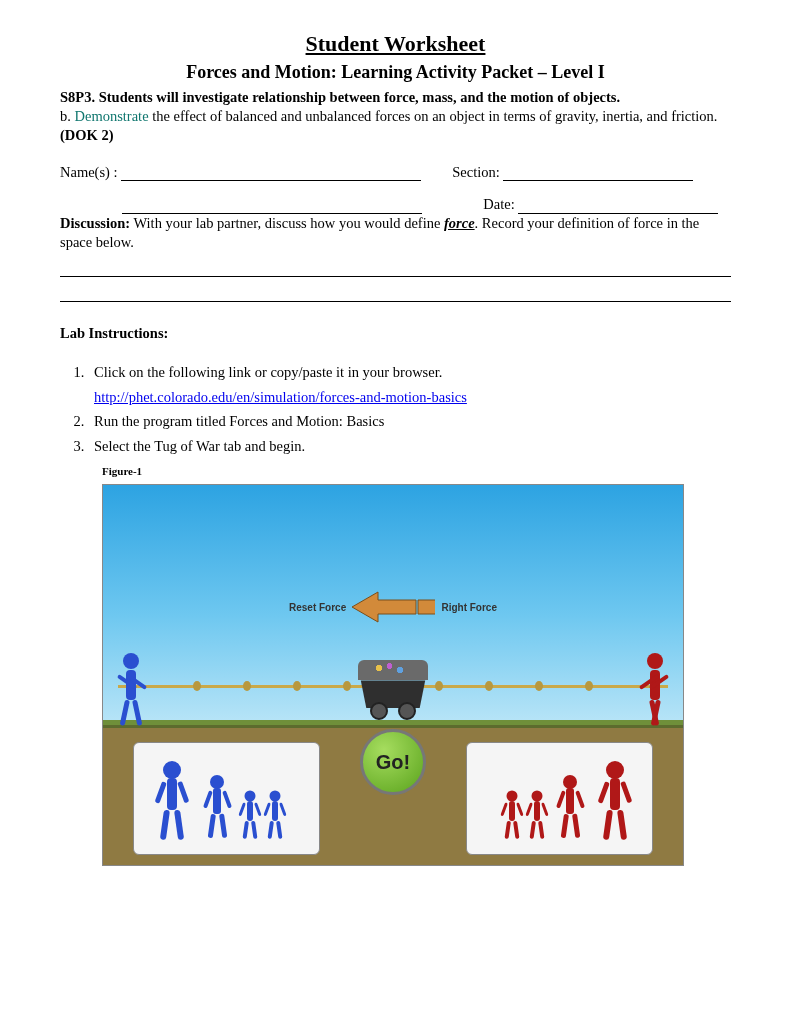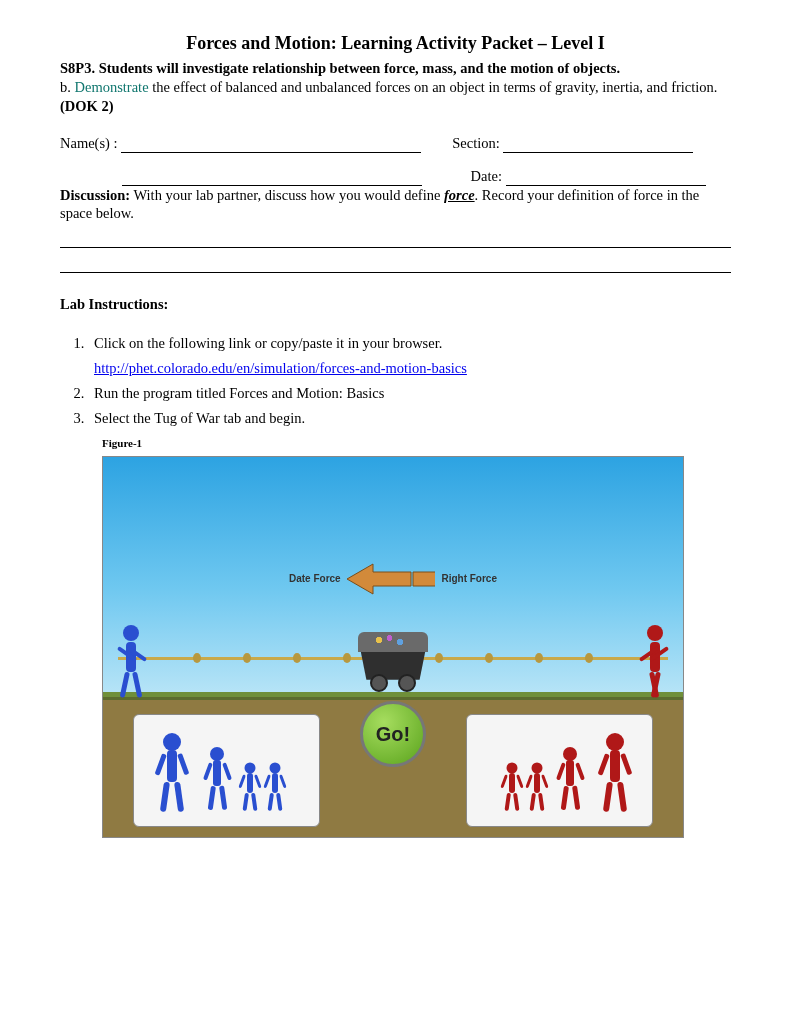--- a/index.html
+++ b/index.html
@@ -256,41 +256,42 @@
   .puller.blue { left: 20px; }
   .puller.blue .head,.puller.blue .torso,.puller.blue .arm,.puller.blue .leg { background:#2a4fd0; }
   .puller.red { right: 20px; }
   .puller.red .head,.puller.red .torso,.puller.red .arm,.puller.red .leg { background:#b01818; }
 </style>
 </head>
 <body>
 
 <div class="page">
 
+  <h1 class="title">Student Worksheet</h1>
   <h2 class="subtitle">Forces and Motion:  Learning Activity Packet – Level I</h2>
   <p class="standard">
     <span class="bold">S8P3. Students will investigate relationship between force, mass, and the motion of objects.</span><br>
     <span>b. </span><span class="red">Demonstrate</span><span> the effect of balanced and unbalanced forces on an object in terms of gravity, inertia, and friction. </span><span class="bold">(DOK 2)</span>
   </p>
 
   <div class="form-row">
     <div class="form-left">
       <span>Name(s) :</span>
       <span class="blank-line w300"></span>
     </div>
     <div class="form-right">
       <span>Section:</span>
       <span class="blank-line w190"></span>
     </div>
   </div>
   <div class="form-row form-row2">
     <div class="form-left" style="padding-left:62px;">
       <span class="blank-line w300"></span>
     </div>
-    <div class="form-right" style="padding-left:10px;">
+    <div class="form-right" style="padding-left:10px;text-align:center;">
       <span>Date:</span>
       <span class="blank-line w200"></span>
     </div>
   </div>
 
   <div>
     <span class="bold">Discussion:</span><span>  With your lab partner, discuss how you would define </span><span class="bold" style="font-style:italic; text-decoration:underline;">force</span><span>.  Record your definition of force in the space below.</span>
   </div>
   <div class="full-line"></div>
   <div class="full-line"></div>
@@ -307,21 +308,21 @@
 
   <div class="fig-label">Figure-1</div>
 
   <div class="sim">
     <div class="sky"></div>
     <div class="grass"></div>
     <div class="ground"></div>
 
 
     <div class="arrows">
-      <span class="arrow-label">Date Force</span>
+      <span class="arrow-label">Reset Force</span>
       <svg width="130" height="34">
         <polygon points="0,17 26,2 26,10 64,10 64,24 26,24 26,32" fill="#d28a3a" stroke="#7a4e1a" stroke-width="1"></polygon>
         <polygon points="130,17 104,2 104,10 66,10 66,24 104,24 104,32" fill="#d28a3a" stroke="#7a4e1a" stroke-width="1"></polygon>
       </svg>
       <span class="arrow-label">Right Force</span>
     </div>
 
     <div class="rope"></div>
     <div class="knot" style="left:90px;"></div>
     <div class="knot" style="left:140px;"></div>

